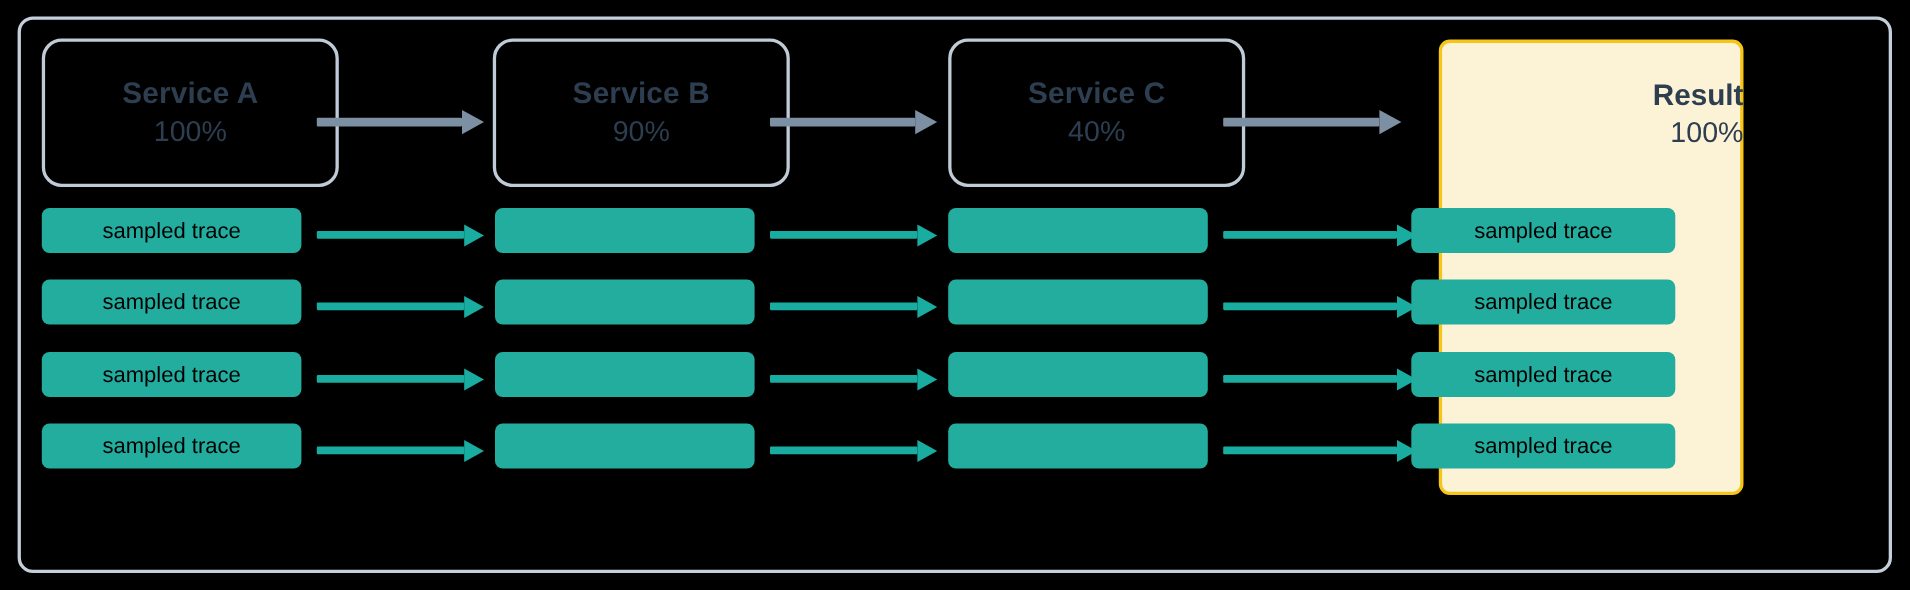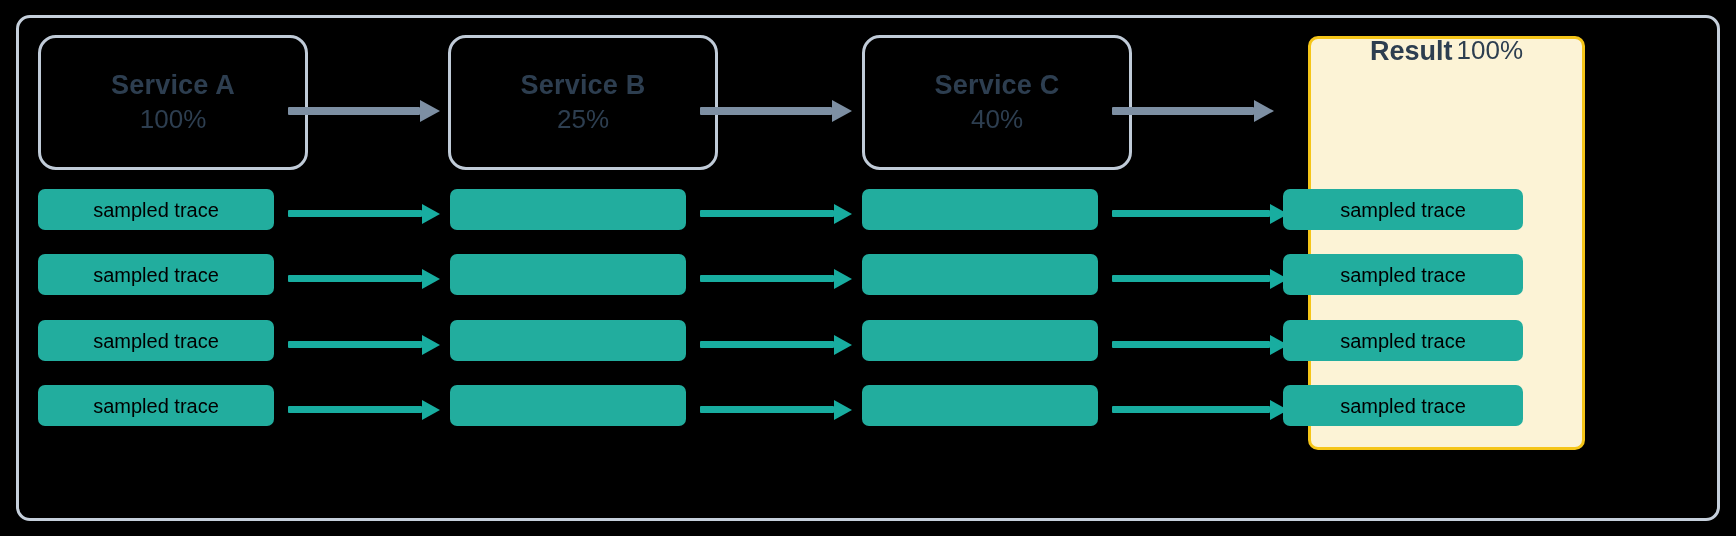--- a/index.html
+++ b/index.html
@@ -77,22 +77,22 @@
   }
 
   
   .result-head {
     position: absolute;
     left: 1308px;
     top: 36px;
     width: 277px;
     height: 135px;
     display: flex;
-    flex-direction: row;
-    align-items: flex-start;
+    flex-direction: column;
+    align-items: flex-end;
     justify-content: center;
     gap: 4px;
     pointer-events: none;
   }
   .result-name {
     font-size: 27px;
     font-weight: bold;
     color: #2d3e50;
     line-height: 1.15;
   }
@@ -175,21 +175,21 @@
 
   <div class="result-panel"></div>
 
   <div class="service-box sa">
     <div class="service-name">Service A</div>
     <div class="service-rate">100%</div>
   </div>
 
   <div class="service-box sb">
     <div class="service-name">Service B</div>
-    <div class="service-rate">25%</div>
+    <div class="service-rate">90%</div>
   </div>
 
   <div class="service-box sc">
     <div class="service-name">Service C</div>
     <div class="service-rate">40%</div>
   </div>
 
   <div class="result-head">
     <div class="result-name">Result</div>
     <div class="result-rate">100%</div>

